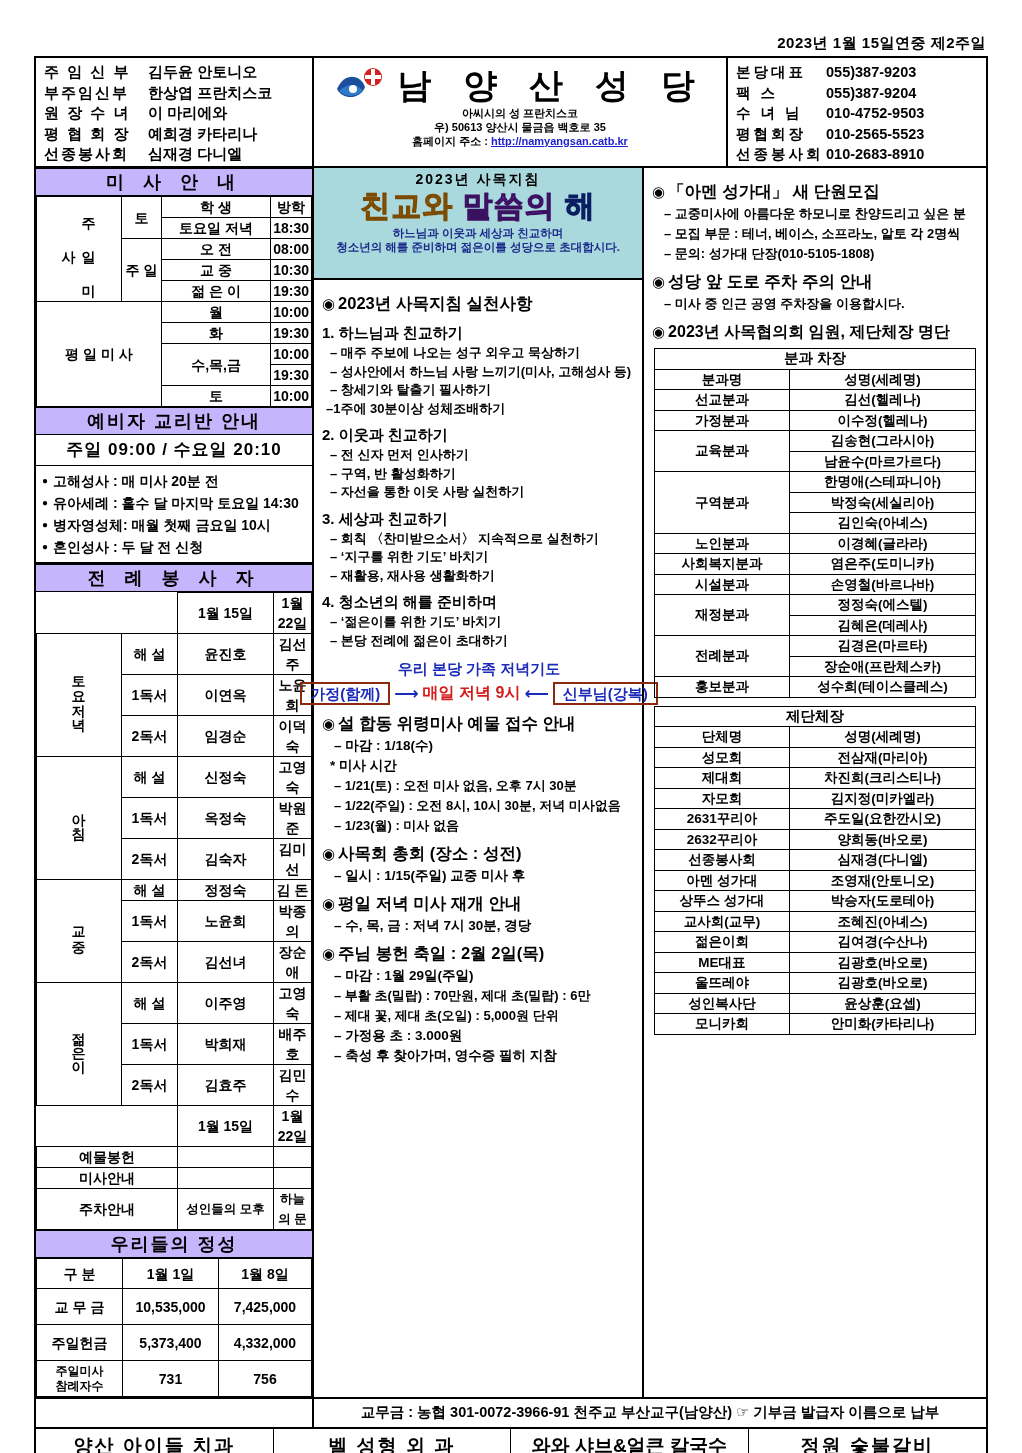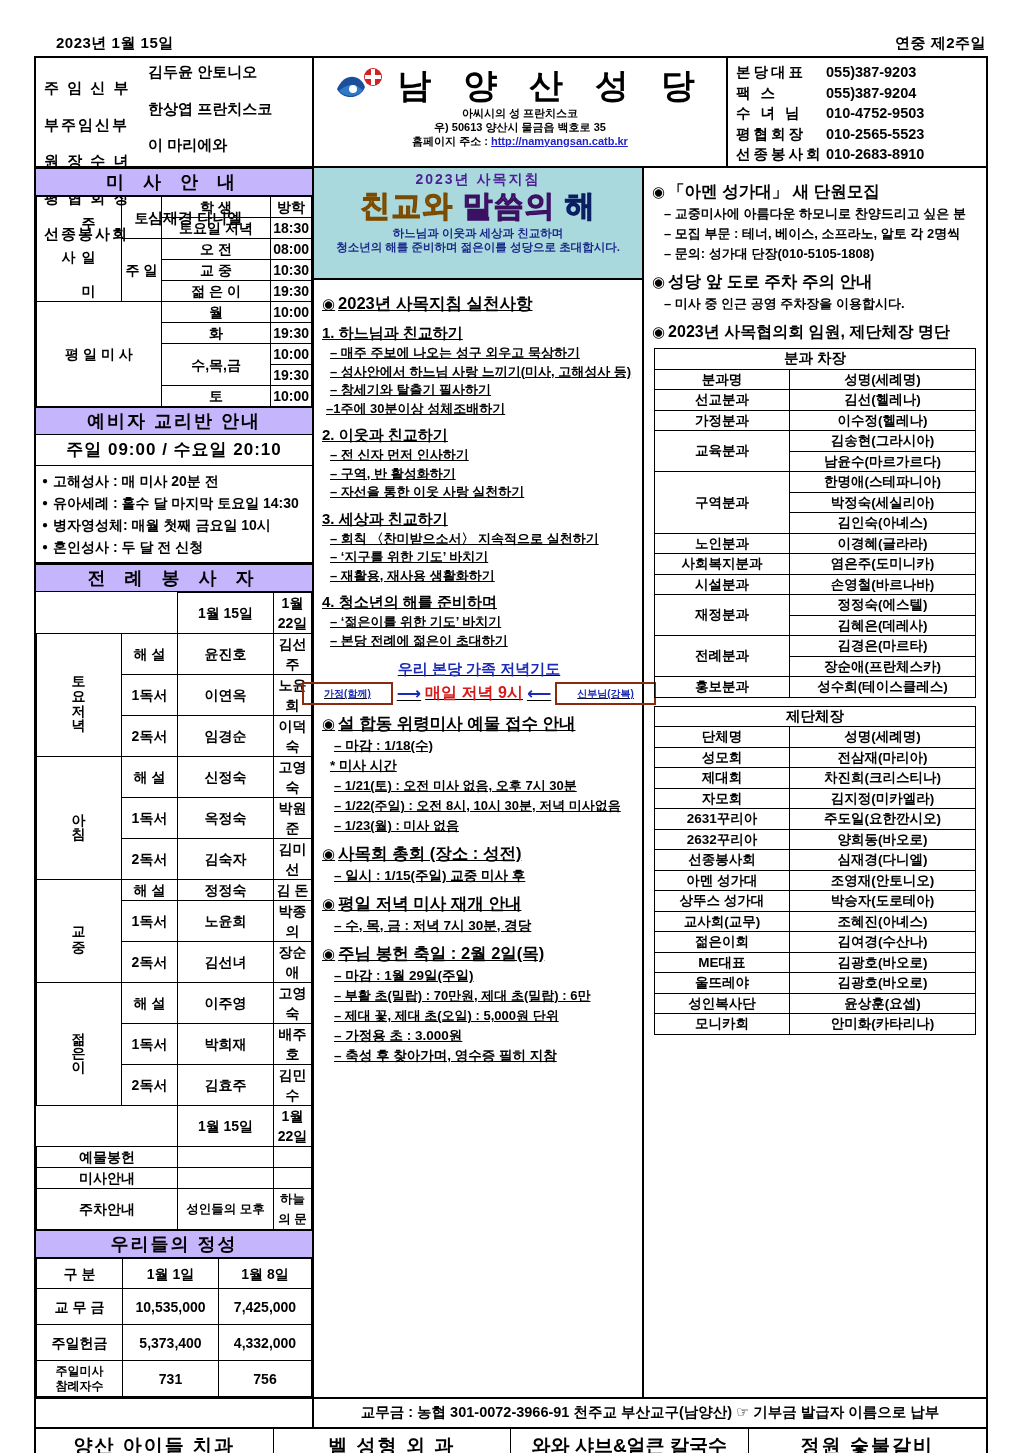--- a/index.html
+++ b/index.html
@@ -7,33 +7,33 @@
   body {
     width:1022px; height:1453px;
     background:#ffffff;
     font-family:"Liberation Sans","DejaVu Sans",sans-serif;
     color:#000;
     -webkit-font-smoothing:antialiased;
   }
   .page { position:relative; width:1022px; height:1453px; padding:34px 34px 0 34px; }
 
   
-  .datebar { display:flex; justify-content:space-between; align-items:flex-end;
-             font-size:15px; font-weight:700; padding:0 2px 3px 2px; letter-spacing:.5px;margin-left:20px; }
+  .datebar { display:flex; justify-content:flex-end; align-items:flex-end;
+             font-size:15px; font-weight:700; padding:0 2px 3px 2px; letter-spacing:.5px; }
 
   
   table { border-collapse:collapse; width:100%; }
   td, th { border:1px solid #000; padding:0 2px; text-align:center;
            vertical-align:middle; font-weight:700; }
 
   
   .masthead { display:flex; border:2px solid #000; height:112px; }
   .mh-left { width:278px; border-right:2px solid #000; padding:4px 6px 0 8px; }
   .mh-left .row { display:flex; font-size:15px; font-weight:700; line-height:20.5px; white-space:nowrap;}
-  .mh-left .role { width:104px; letter-spacing:2px;margin-top:16px; }
+  .mh-left .role { width:104px; letter-spacing:2px; }
   .mh-left .nm { letter-spacing:0px; }
   .mh-mid { flex:1; border-right:2px solid #000; position:relative;
             display:flex; flex-direction:column; align-items:center; justify-content:flex-start;
             padding-top:6px; }
   .logo-title { display:flex; align-items:center; gap:10px; }
   .logo { width:52px; height:40px; position:relative; }
   .church-name { font-size:34px; font-weight:700; letter-spacing:10px; line-height:42px;
                  font-family:"DejaVu Sans","Liberation Sans",sans-serif; }
   .mh-mid .sub { font-size:11px; font-weight:700; line-height:14px; text-align:center; }
   .mh-mid .sub a { color:#2222cc; text-decoration:underline; }
@@ -61,39 +61,39 @@
   .cat .li { font-size:14px; font-weight:700; line-height:21px; white-space:nowrap; }
   .cat .li b.dot { font-size:10px; vertical-align:2px; margin-right:5px; }
 
   .catline { text-align:center; font-size:17px; font-weight:700; line-height:30px;
              border-bottom:1px solid #000; letter-spacing:1px;}
 
   
   .banner { height:112px; background:#a9d8dd; border-bottom:2px solid #000;
             display:flex; flex-direction:column; align-items:center; justify-content:flex-start;
             padding-top:3px; position:relative; overflow:hidden;}
-  .banner .b1 { font-size:14px; font-weight:700; color:#4c1d95; letter-spacing:2px; }
+  .banner .b1 { font-size:14px; font-weight:700; color:#000000; letter-spacing:2px; }
   .banner .b2 { font-size:30px; font-weight:700; line-height:34px; letter-spacing:1px; }
   .banner .b2 .o { color:#e8891b; -webkit-text-stroke:1px #7a4a00;}
   .banner .b2 .p { color:#7a35b5; -webkit-text-stroke:1px #3a1060;}
   .banner .b2 .bl { color:#1b3fa8; -webkit-text-stroke:1px #0a1d60;}
   .banner .b3 { font-size:11.5px; font-weight:700; color:#1b2a8a; line-height:14px; text-align:center; margin-top:3px;}
 
-  .mbody { padding:6px 6px 4px 8px;text-decoration:underline; }
+  .mbody { padding:6px 6px 4px 8px; }
   .h-bullet { font-size:16.5px; font-weight:700; line-height:25px; margin-top:5px; white-space:nowrap;}
   .h-bullet .rad { font-size:15px; margin-right:3px; }
   .numhead { font-size:15px; font-weight:700; line-height:22px; margin-top:6px; }
   .sub-li { font-size:13px; font-weight:700; line-height:18.5px; padding-left:8px; white-space:nowrap;}
   .sub-li2 { font-size:13.5px; font-weight:700; line-height:20px; padding-left:12px; white-space:nowrap;}
 
   .prayerbox { margin:8px 2px 6px 2px; text-align:center; }
   .prayerbox .pt { font-size:15px; font-weight:700; color:#1b2ab8; line-height:21px; }
   .prayerbox .prow { display:flex; align-items:center; justify-content:center; gap:4px; margin-top:3px;}
-  .chip { border:2px solid #8a2b10; color:#1b2ab8; font-size:10px; font-weight:700;
-          padding:0px 20px; line-height:19px; white-space:nowrap;}
+  .chip { border:2px solid #8a2b10; color:#1b2ab8; font-size:15px; font-weight:700;
+          padding:0px 8px; line-height:19px; white-space:nowrap;}
   .arrow { color:#1b2ab8; font-size:17px; font-weight:700; line-height:17px;}
   .mid-red { color:#d61a1a; font-size:16px; font-weight:700; letter-spacing:0px; white-space:nowrap;}
 
   
   .rbody { padding:6px 8px 2px 8px; }
   .rtbl { width:100%; border-collapse:collapse; margin-top:2px; }
   .rtbl td { border:1px solid #000; font-size:13.5px; line-height:19.5px; height:19.5px; font-weight:700;}
   .rtbl .cap { font-size:14.5px; }
   .rwrap { padding:0 10px; }
 

